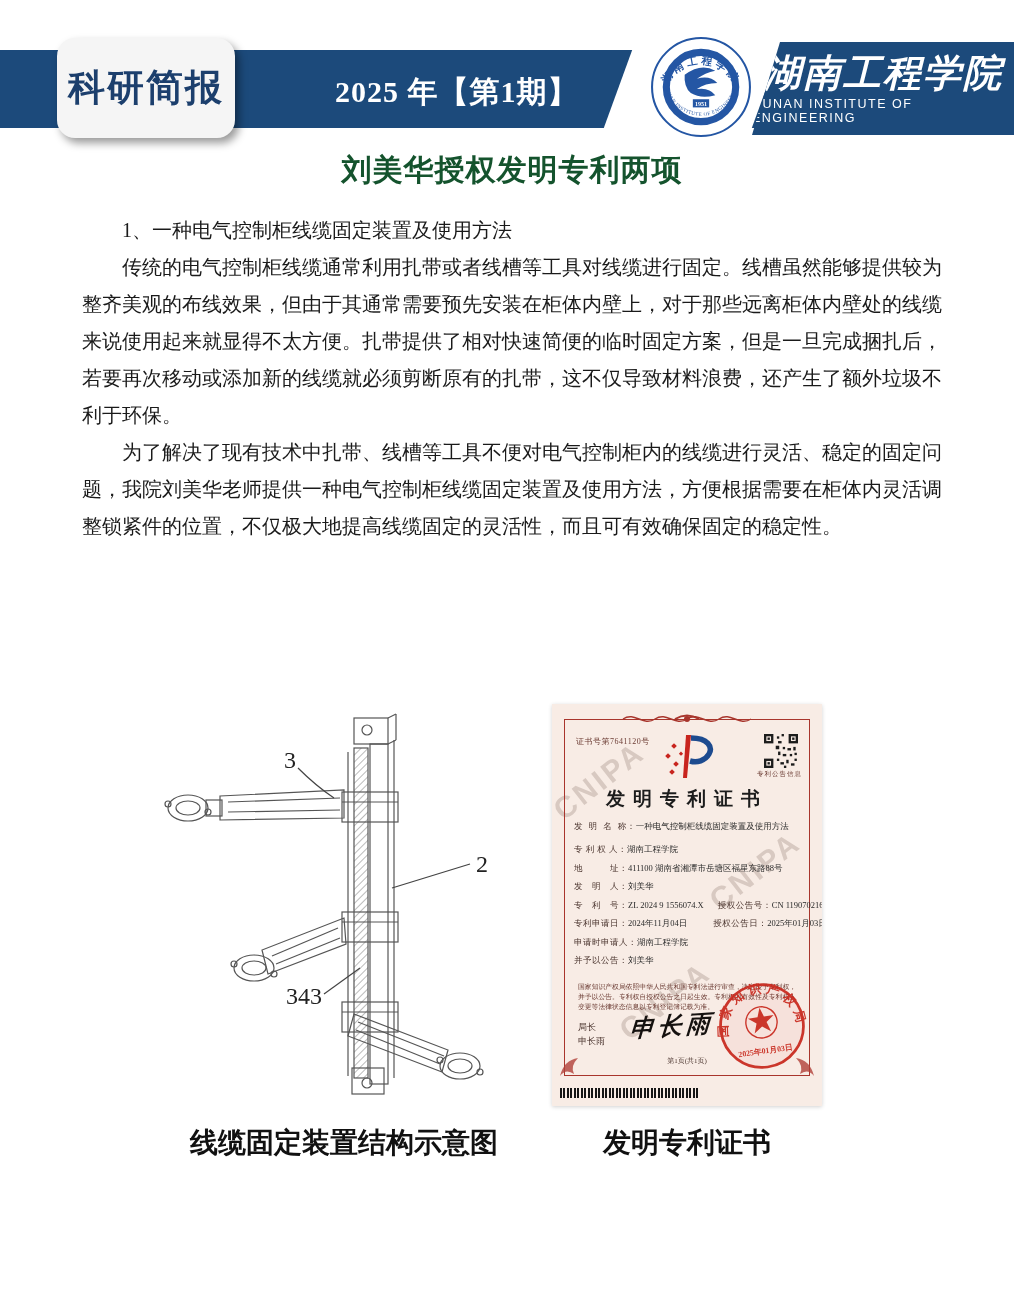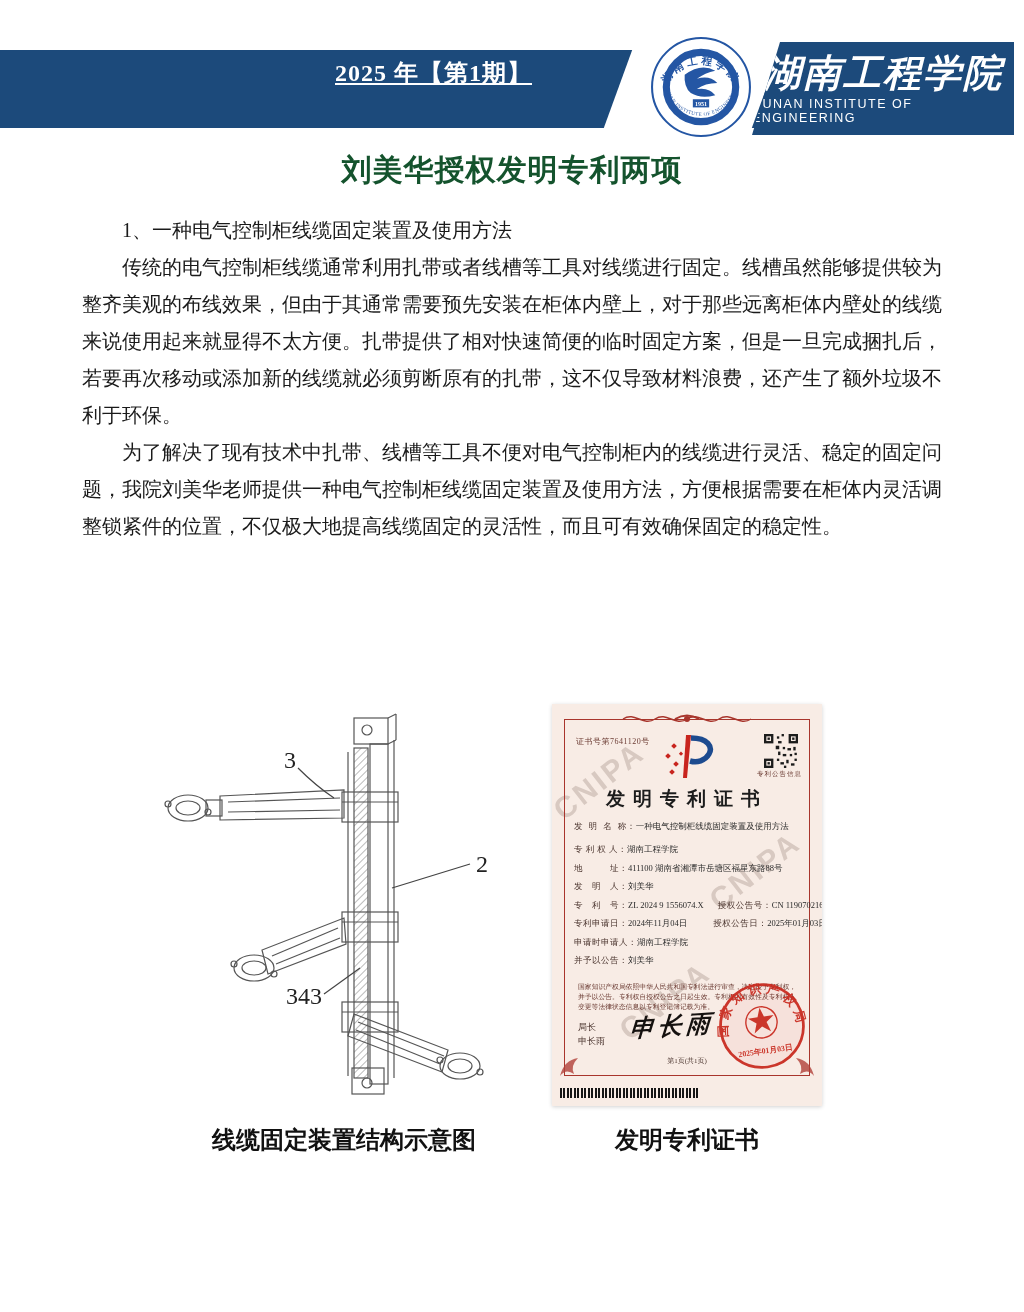--- a/index.html
+++ b/index.html
@@ -7,42 +7,42 @@
         font-family:"Liberation Serif","DejaVu Serif",serif;color:#1a1a1a;}
 
   
   .band{position:absolute;left:0;top:50px;width:1014px;height:78px;background:#1c4a7b;}
   .band-gap{position:absolute;left:618px;top:46px;width:148px;height:86px;background:#fff;transform:skewX(-20deg);}
   .badge-box{position:absolute;left:57px;top:38px;width:178px;height:100px;background:#f5f5f5;
              border-radius:18px;box-shadow:4px 5px 8px rgba(0,0,0,.40);
              display:flex;align-items:center;justify-content:center;}
   .badge-text{font-family:"Liberation Sans","DejaVu Sans",sans-serif;font-weight:bold;
               font-size:37px;color:#1c3f6d;letter-spacing:2px;}
-  .issue-text{position:absolute;left:335px;top:57px;color:#fff;font-weight:bold;font-size:24px;letter-spacing:1px;text-decoration:underline;}
+  .issue-text{position:absolute;left:335px;top:72px;color:#fff;font-weight:bold;font-size:30px;letter-spacing:1px;}
   .logo-circle{position:absolute;left:650px;top:36px;width:102px;height:102px;border-radius:50%;
                background:#fff;display:flex;align-items:center;justify-content:center;}
   .right-block{position:absolute;left:752px;top:42px;width:262px;height:93px;background:#1c4a7b;
                clip-path:polygon(28px 0,100% 0,100% 100%,0 100%);
                display:flex;flex-direction:column;align-items:center;justify-content:center;}
   .uni-cn{color:#fff;font-size:38px;font-weight:bold;font-style:italic;letter-spacing:2px;line-height:40px;
           font-family:"Liberation Serif","DejaVu Serif",serif;}
   .uni-en{color:#fff;font-size:12.5px;letter-spacing:1.5px;margin-top:4px;
           font-family:"Liberation Sans","DejaVu Sans",sans-serif;}
 
   
   .article-title{position:absolute;left:0;top:150px;width:100%;text-align:center;
                  color:#14532d;font-size:30px;font-weight:bold;letter-spacing:1px;
                  font-family:"Liberation Sans","DejaVu Sans",sans-serif;}
   .body-text{position:absolute;left:82px;top:212px;width:860px;font-size:20px;line-height:37px;
              text-align:justify;}
   .body-text p{margin:0;text-indent:2em;}
 
   
   .drawing{position:absolute;left:148px;top:706px;width:392px;height:400px;}
-  .caption{position:absolute;top:1124px;font-size:24px;font-weight:bold;
+  .caption{position:absolute;top:1124px;font-size:28px;font-weight:bold;
            font-family:"Liberation Sans","DejaVu Sans",sans-serif;color:#111;text-align:center;}
   .caption.left{left:148px;width:392px;}
   .caption.right{left:552px;width:270px;}
 
   
   .cert{position:absolute;left:552px;top:704px;width:270px;height:402px;background:#f8ece5;
         box-shadow:0 1px 4px rgba(0,0,0,.18);overflow:hidden;}
   .cert-frame{position:absolute;left:12px;top:15px;width:244px;height:355px;border:1.5px solid #a8352c;}
   .cert-ornament{position:absolute;left:65px;top:6px;width:140px;height:18px;}
   .cert-corner{position:absolute;width:26px;height:26px;}
@@ -72,20 +72,23 @@
       color:#a9968d;opacity:.40;transform:rotate(-38deg);letter-spacing:3px;pointer-events:none;}
 </style>
 </head>
 <body>
 
 <div class="page">
 
   <div class="band"></div>
   <div class="band-gap"></div>
 
+  <div class="badge-box">
+    <span class="badge-text">科研简报</span>
+  </div>
 
   <div class="issue-text">2025 年【第1期】</div>
 
   <div class="logo-circle">
     <svg width="102" height="102" viewBox="0 0 100 100">
       <circle cx="50" cy="50" r="48" fill="#ffffff" stroke="#2456a4" stroke-width="2"></circle>
       <circle cx="50" cy="50" r="34" fill="#ffffff" stroke="#2456a4" stroke-width="7"></circle>
       <defs>
         <path id="arcT" d="M13,57 A38,38 0 0 1 87,57" fill="none"></path>
         <path id="arcB" d="M16,54 A36,36 0 0 0 84,54" fill="none"></path>

